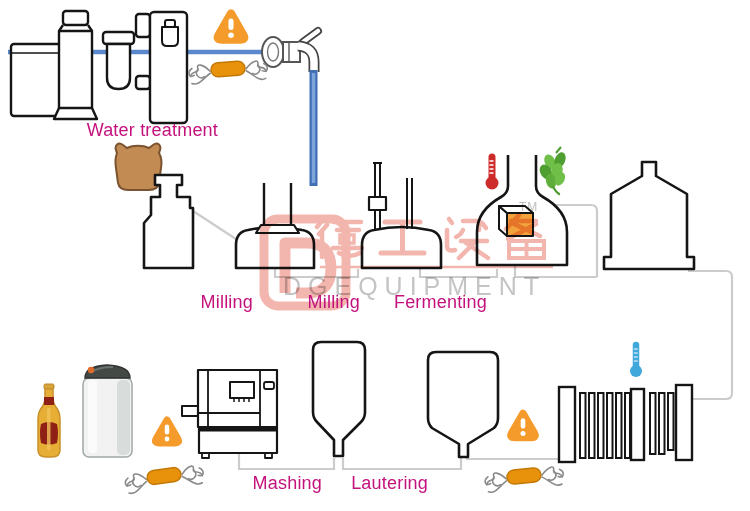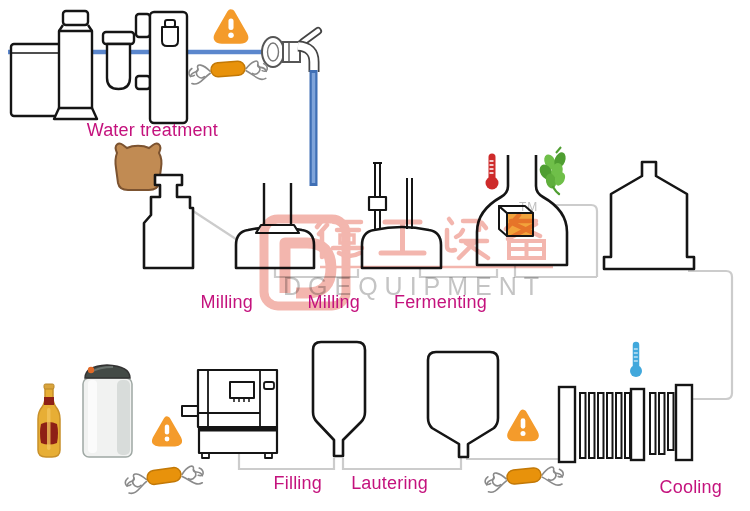--- a/index.html
+++ b/index.html
@@ -263,21 +263,20 @@
         <rect x="509" y="241" width="35" height="17" stroke-width="4"></rect>
         <path d="M526.5,241 V258 M509,249 H544" stroke-width="4"></path>
       </g>
     </g>
   </svg>
 
   <div class="stage-label" style="left:128px;top:120px">Water treatment</div>
   <div class="stage-label" style="left:163px;top:292px">Milling</div>
   <div class="stage-label" style="left:270px;top:292px">Milling</div>
   <div class="stage-label" style="left:397px;top:292px">Fermenting</div>
-  <div class="stage-label" style="left:632px;top:477px">Cooling</div>
   <div class="stage-label" style="left:338px;top:473px">Lautering</div>
-  <div class="stage-label" style="left:232px;top:473px">Filling</div>
+  <div class="stage-label" style="left:232px;top:473px">Mashing</div>
 
   <div class="wm-brand">DGEQUIPMENT</div>
   <span class="wm-tm">TM</span>
   <span class="hidden-bind">德工设备</span>
 
 </div>
 
 </body></html>

